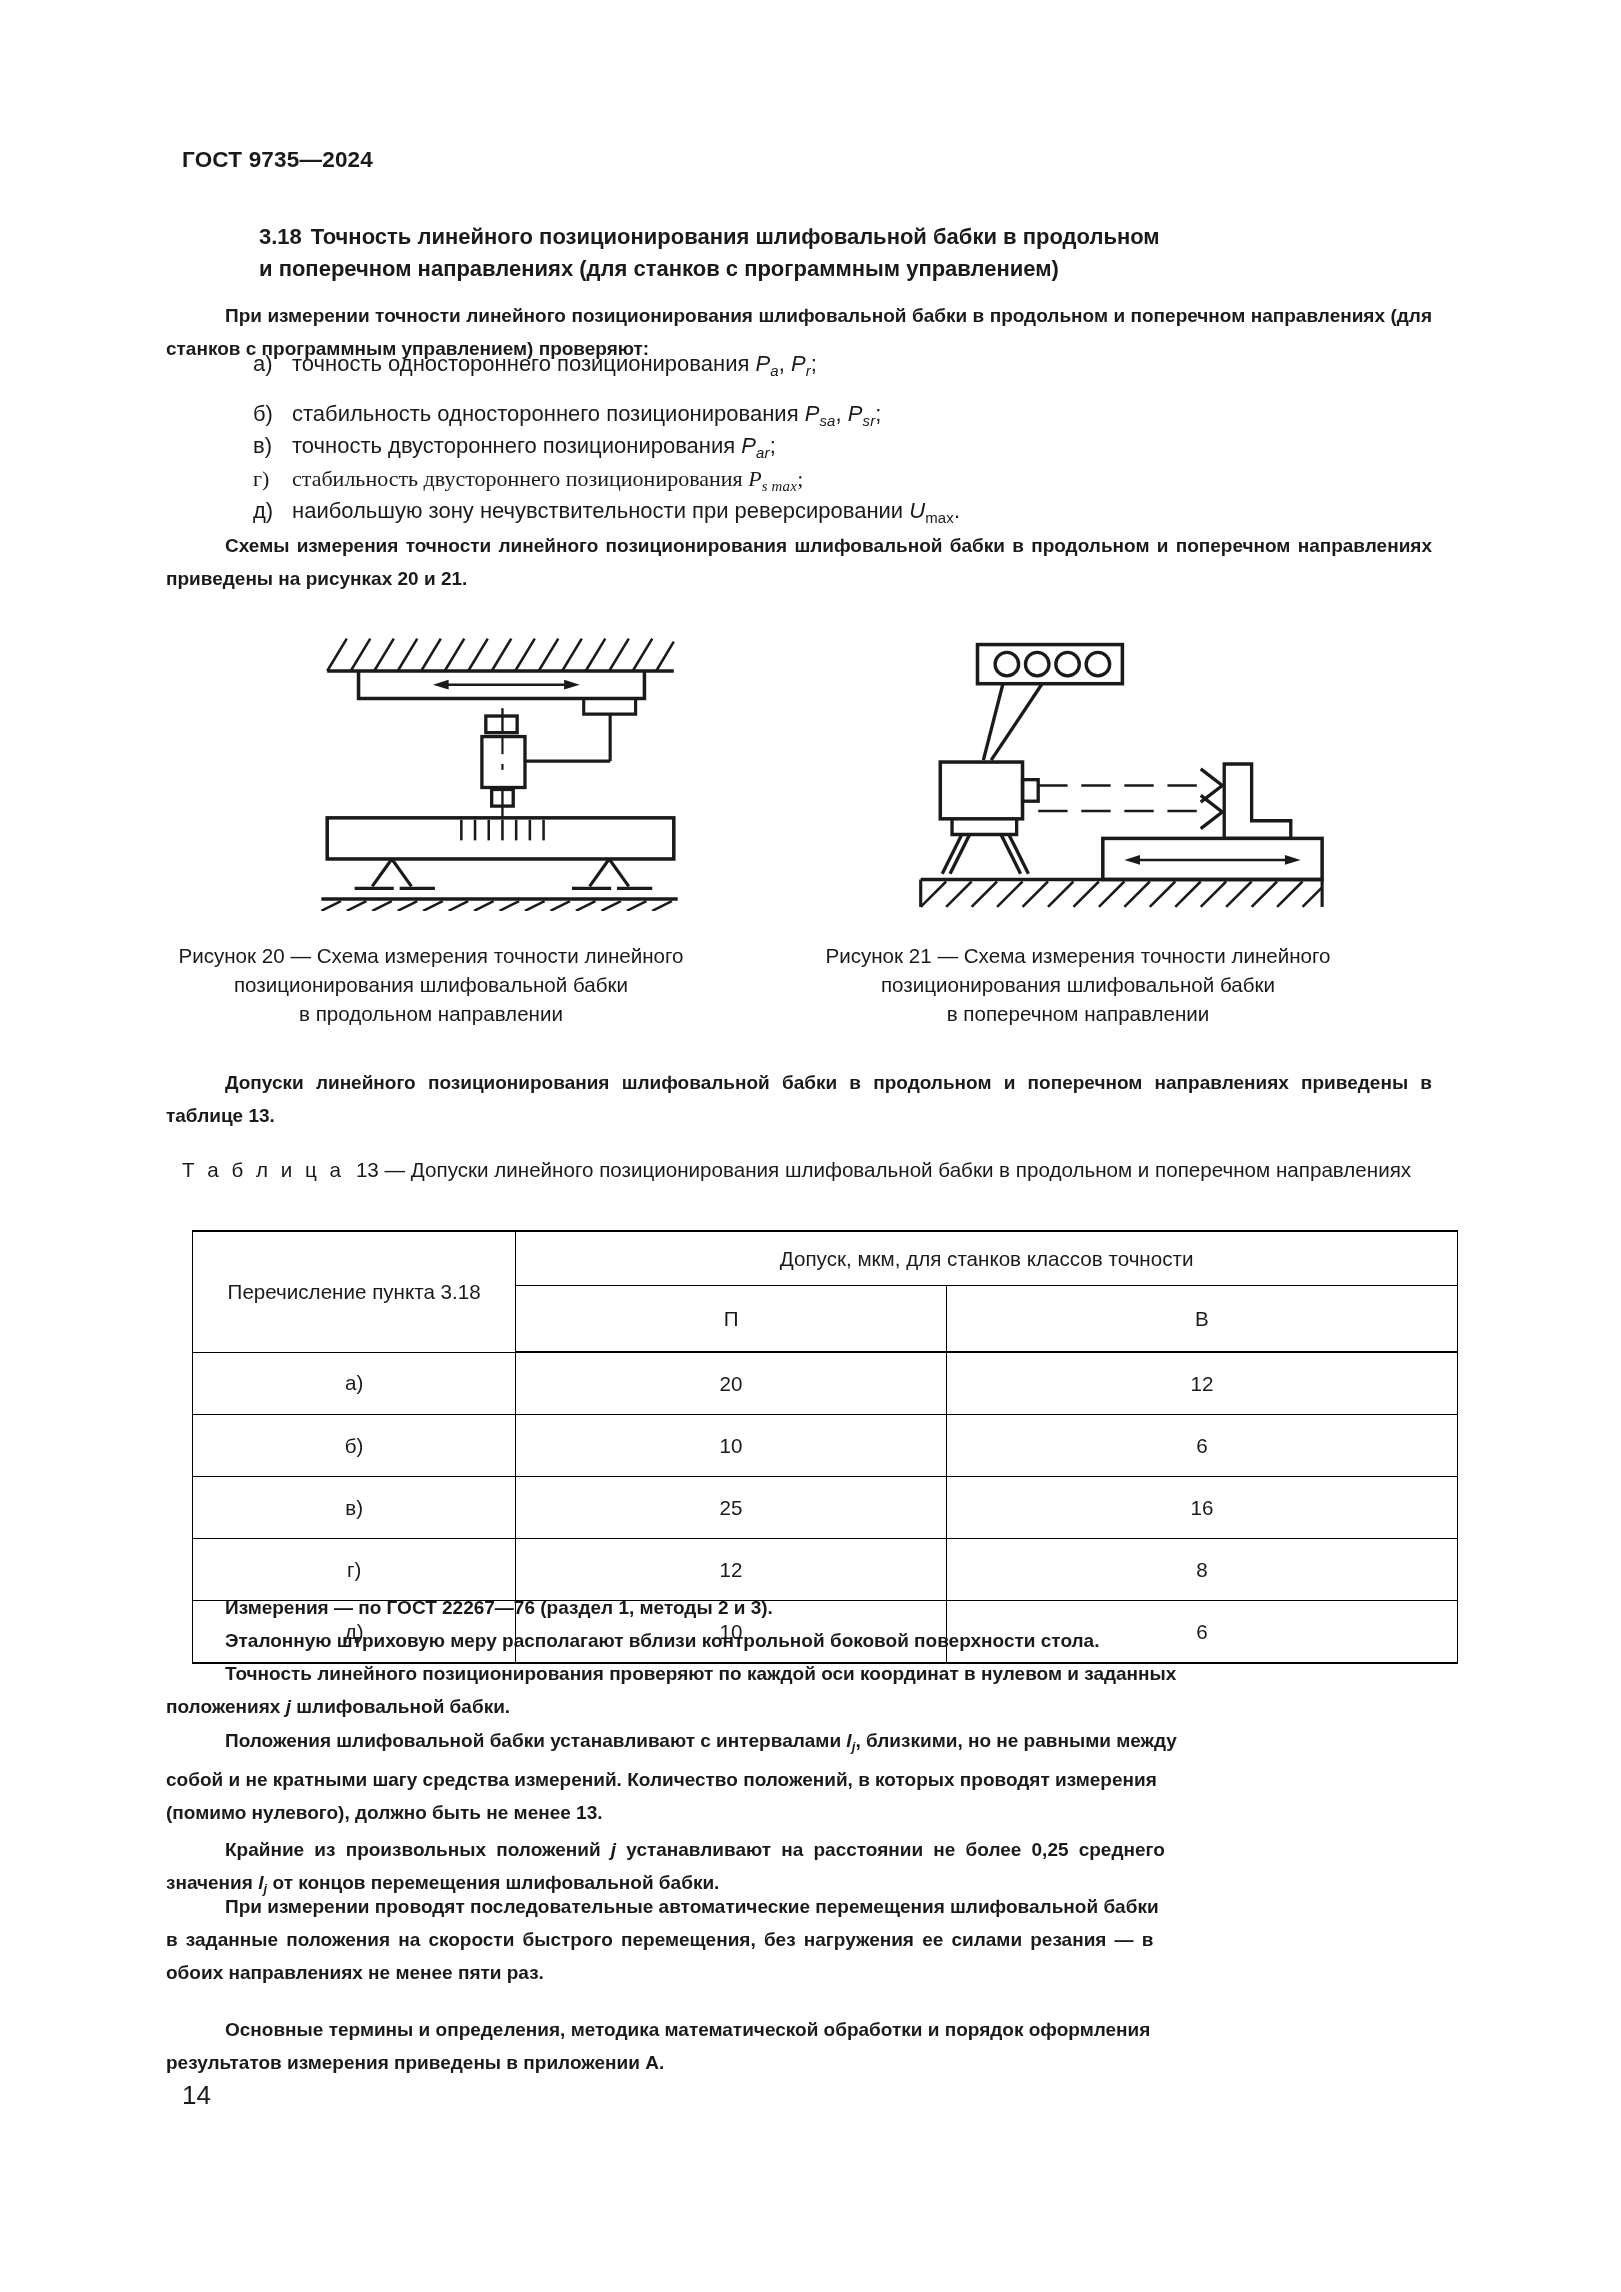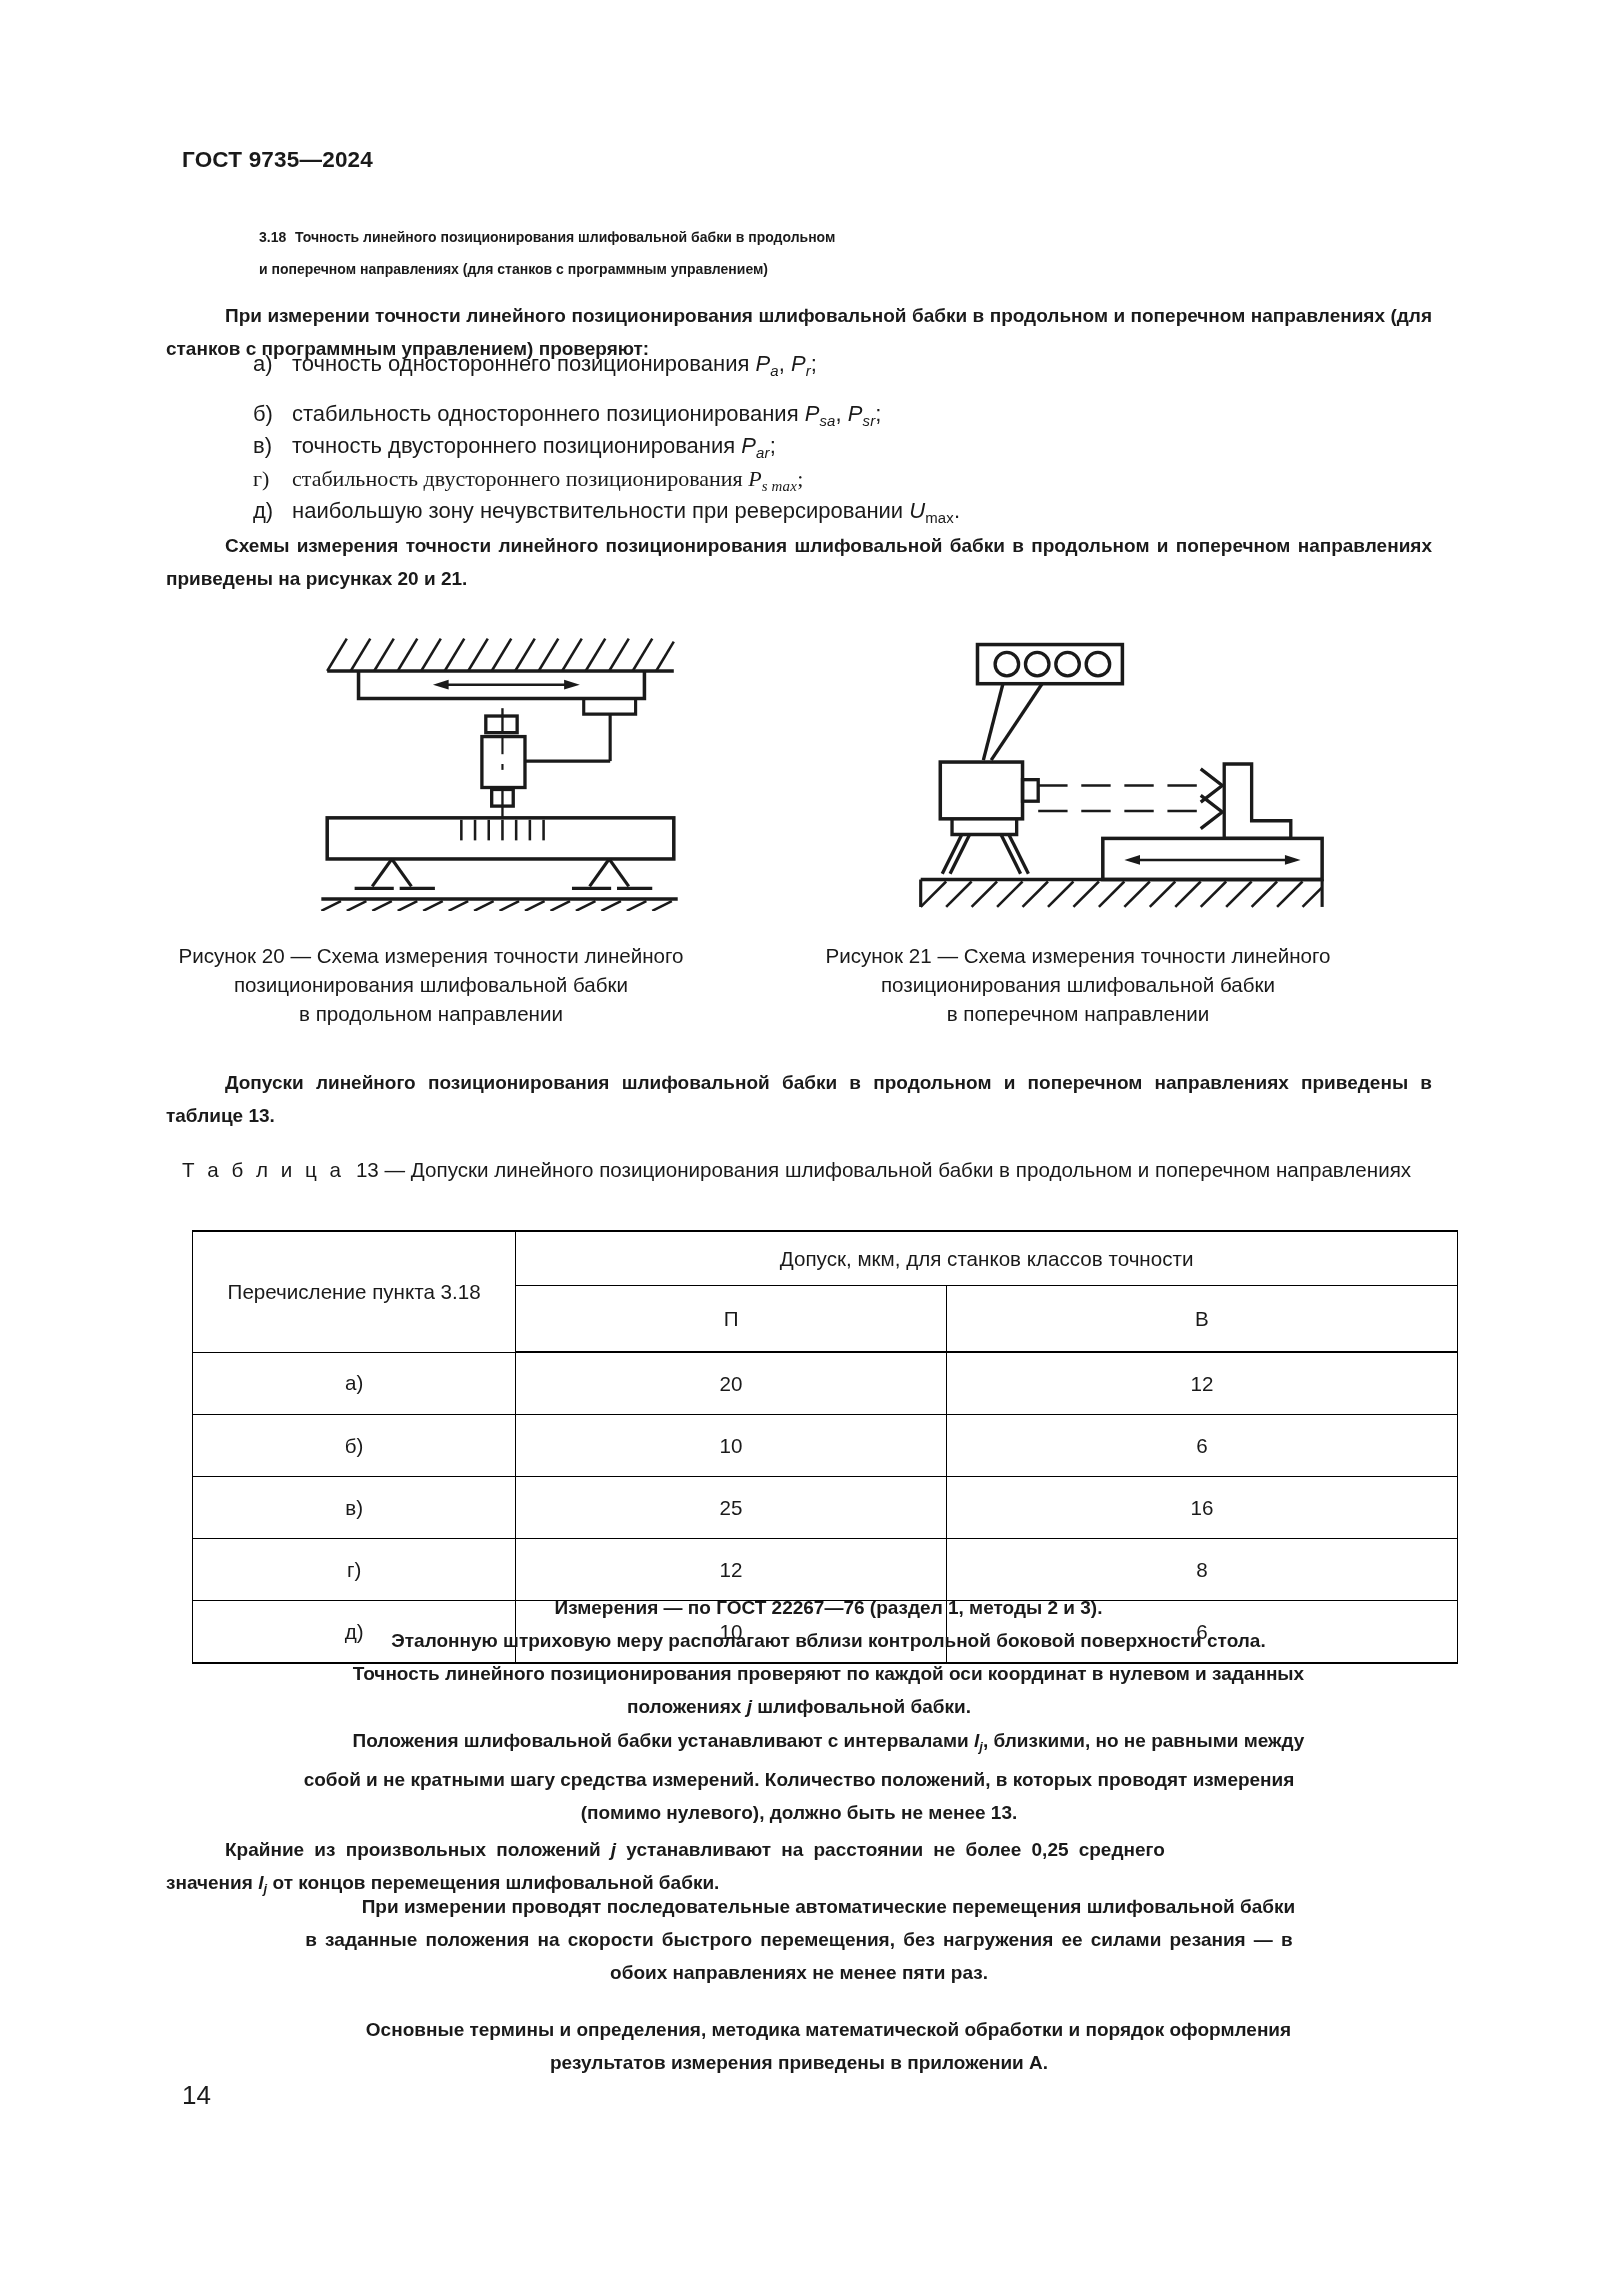--- a/index.html
+++ b/index.html
@@ -29,37 +29,37 @@
     font-weight: bold;
     letter-spacing: 0.2px;
   }
 
   
   .section-heading {
     position: absolute;
     left: 259px;
     top: 221px;
     width: 1191px;
-    font-size: 14px;
+    font-size: 22px;
     font-weight: bold;
     line-height: 32px;
   }
   .section-heading .num { margin-right: 8.8px; }
 
   
   .para {
     position: absolute;
     font-size: 19px;
     line-height: 33px;
     text-align: justify;
     width: 1266px;
     left: 166px;
     font-weight: bold;
   }
-  .para.nojust { text-align: center; }
+  .para.nojust { text-align: left; }
   .indent { display: inline-block; width: 59px; }
 
   .listline {
     position: absolute;
     left: 253px;
     font-size: 22px;
     line-height: 33px;
     white-space: nowrap;
   }
   .listline .mark { display: inline-block; width: 39px; }

